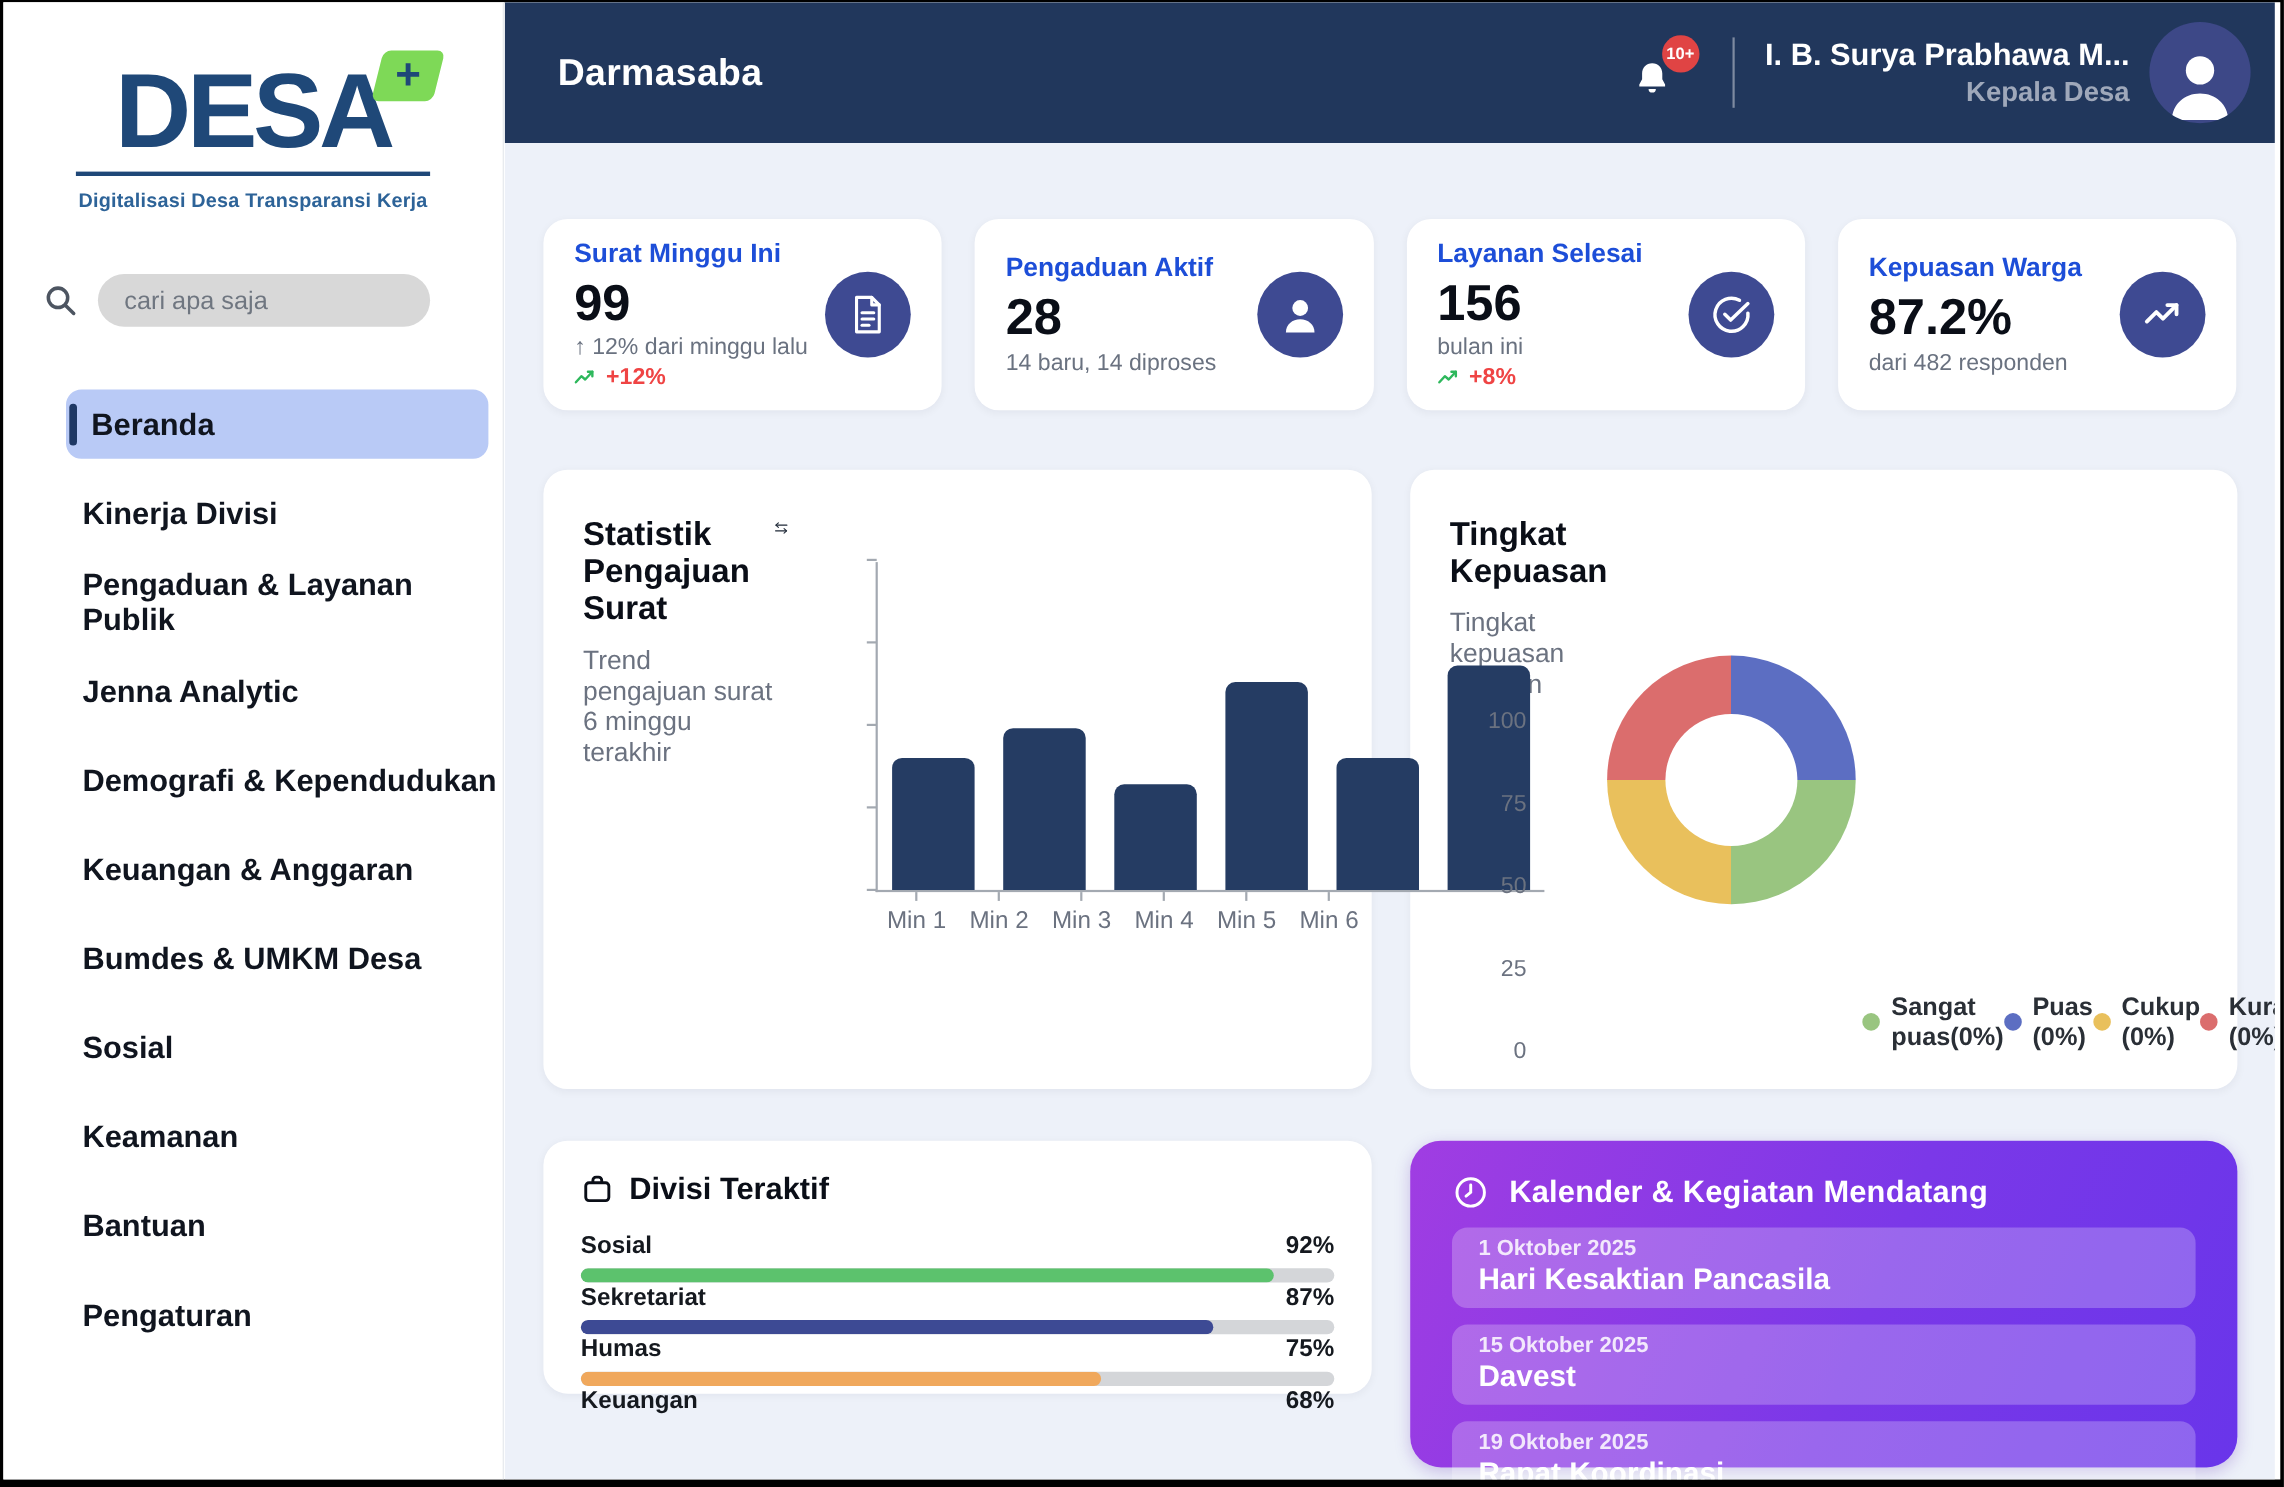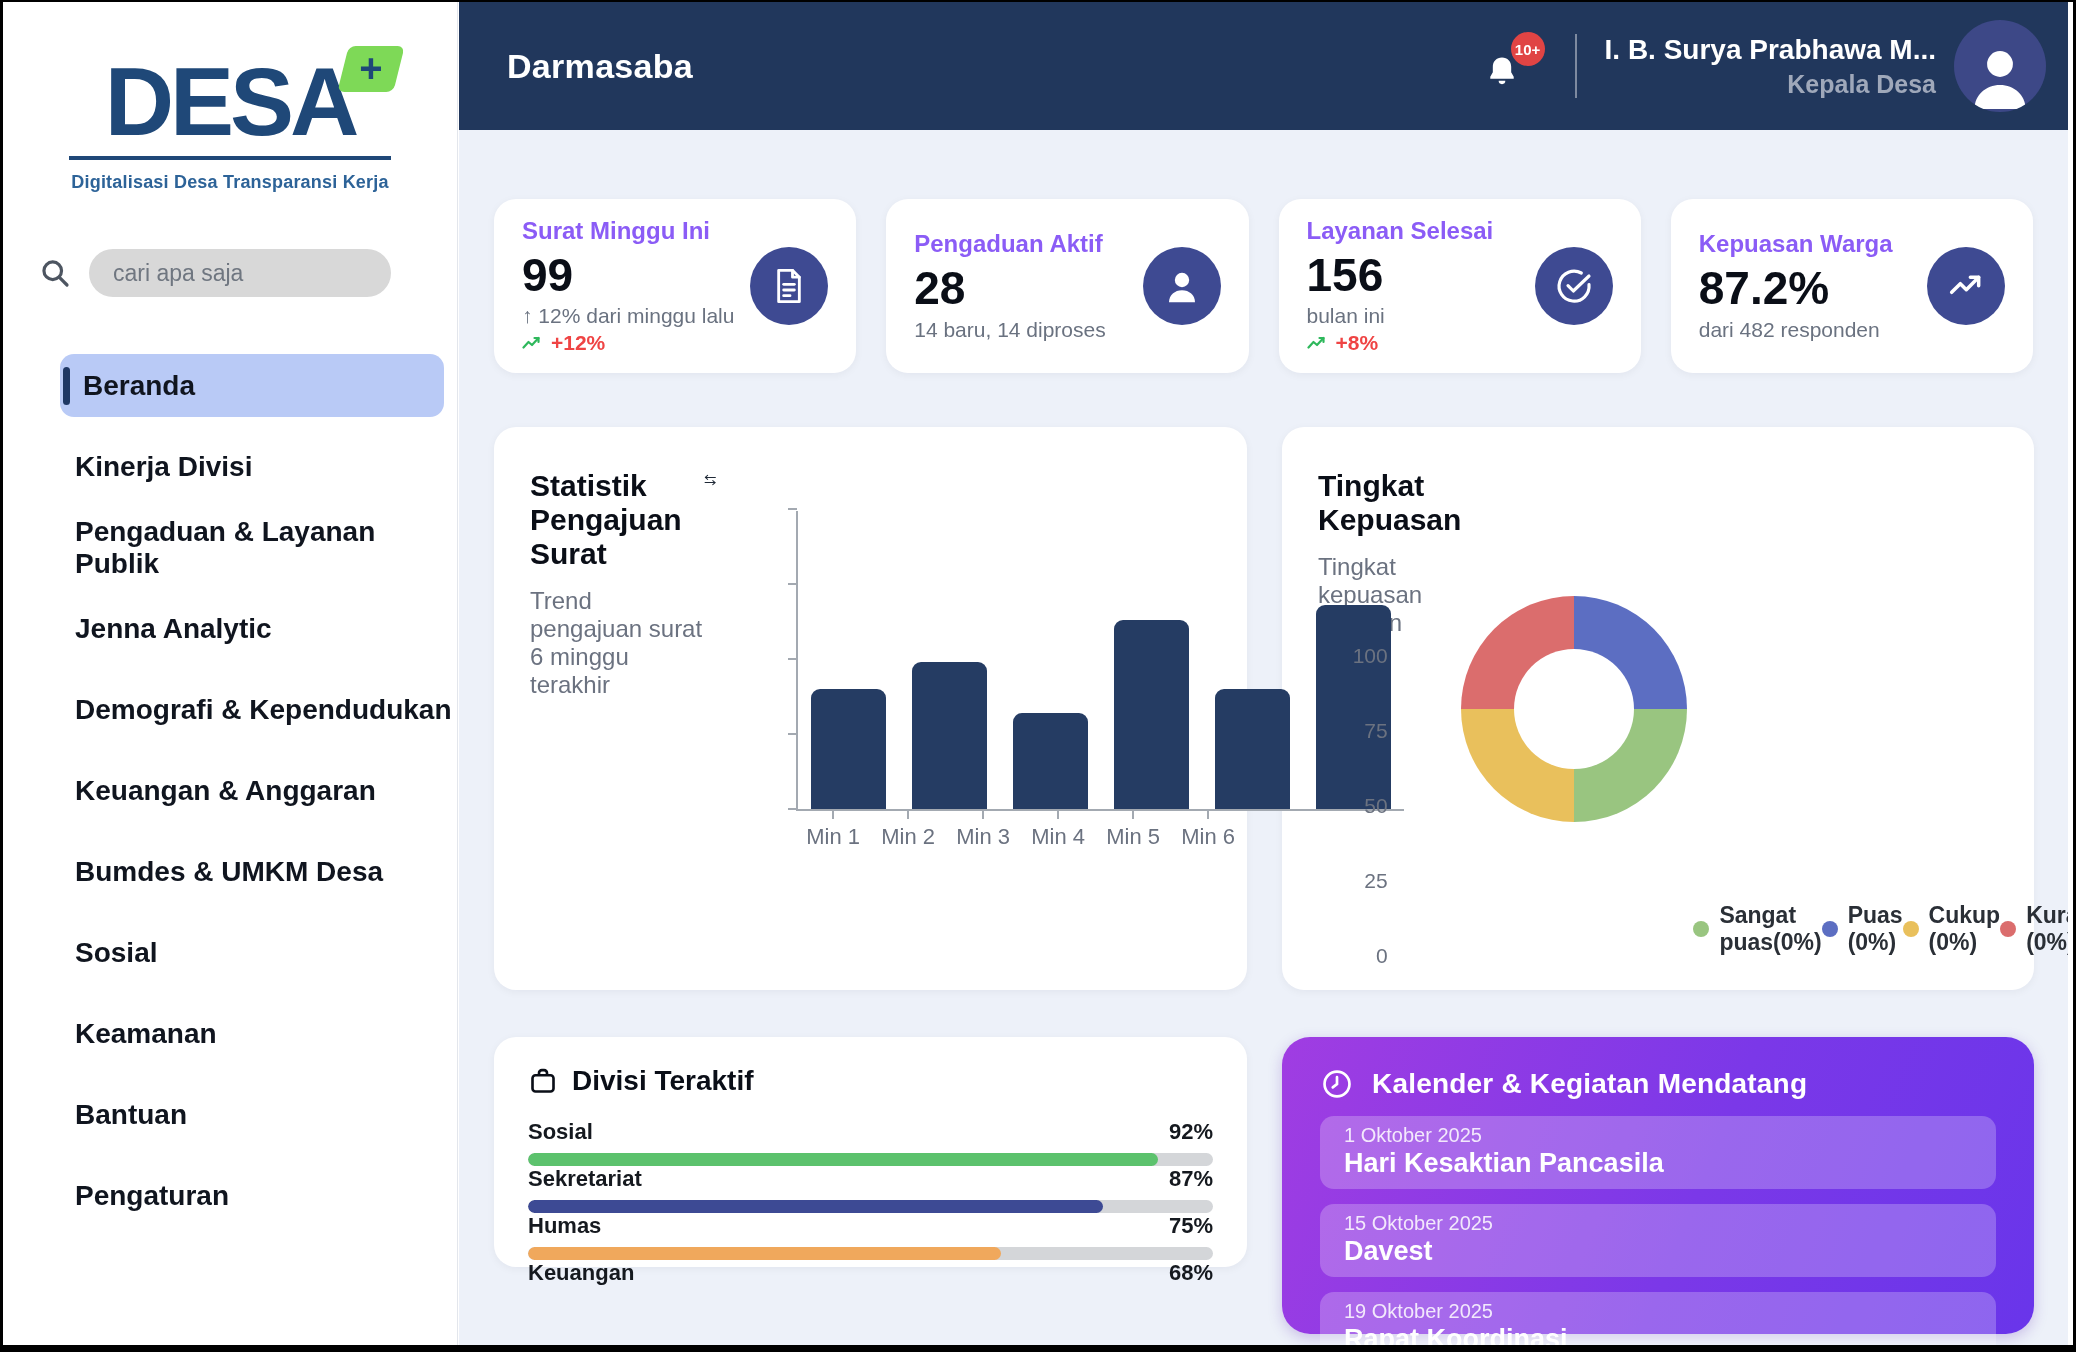--- a/index.html
+++ b/index.html
@@ -43,21 +43,21 @@
   .user-role{font-size:25px;font-weight:600;color:#9fa8ba;line-height:1.2;margin-top:2px;}
   .avatar{width:92px;height:92px;border-radius:50%;background:#3d4887;margin-left:18px;overflow:hidden;display:flex;align-items:flex-end;justify-content:center;cursor:pointer;flex:none;}
   .avatar svg{width:72px;height:72px;}
 
   
   .content{position:absolute;left:456px;right:0;top:128px;bottom:0;background:#edf1f9;padding:69px 35px 0 35px;overflow:hidden;}
   .card{background:#ffffff;border-radius:22px;box-shadow:0 2px 8px rgba(15,23,42,.05);}
 
   .stats-row{display:grid;grid-template-columns:repeat(4,1fr);gap:30px;}
   .stat-card{height:174px;padding:24px 28px;display:flex;align-items:center;justify-content:space-between;}
-  .stat-title{font-size:24px;font-weight:600;color:#8b5cf6;}
+  .stat-title{font-size:24px;font-weight:600;color:#1d4ed8;}
   .stat-value{font-size:46px;font-weight:800;color:#0a0e17;margin-top:6px;line-height:1.05;}
   .stat-sub{font-size:21px;color:#6a7280;margin-top:5px;}
   .stat-trend{display:flex;align-items:center;gap:7px;font-size:21px;font-weight:600;color:#ef4444;margin-top:3px;}
   .stat-trend svg{width:22px;height:16px;}
   .stat-icon{width:78px;height:78px;border-radius:50%;background:#3e4a92;display:flex;align-items:center;justify-content:center;flex:none;}
   .stat-icon svg{width:40px;height:40px;}
 
   .charts-row{display:grid;grid-template-columns:753px 752px;gap:35px;margin-top:54px;}
   .chart-card{height:563px;padding:34px 36px;display:flex;}
   .card-head{display:flex;justify-content:space-between;align-items:flex-start;}
@@ -95,21 +95,21 @@
   .div-labels{display:flex;justify-content:space-between;font-size:22px;font-weight:700;color:#15191f;}
   .track{margin-top:8px;height:13px;border-radius:7px;background:#d4d6d9;overflow:hidden;}
   .fill{height:100%;border-radius:7px;}
 
   .calendar-card{height:297px;border-radius:28px;padding:30px 38px;background:linear-gradient(112deg,#a03de2 0%,#7b38e8 55%,#6935ea 100%);box-shadow:0 4px 14px rgba(90,40,180,.25);}
   .calendar-head{display:flex;align-items:center;gap:18px;}
   .calendar-head h3{margin:0;font-size:28px;font-weight:700;color:#ffffff;letter-spacing:.2px;}
   .clock-icon{width:34px;height:34px;color:#ffffff;}
   .clock-icon svg{width:100%;height:100%;}
   .event{margin-top:15px;background:rgba(255,255,255,.24);border-radius:14px;padding:8px 24px 10px;cursor:pointer;}
-  .event-date{font-size:20px;font-weight:400;color:rgba(255,255,255,.85);}
+  .event-date{font-size:20px;font-weight:700;color:rgba(255,255,255,.85);}
   .event-name{font-size:27px;font-weight:600;color:#ffffff;margin-top:1px;}
 </style>
 </head>
 <body>
 
 <div class="frame">
 <div class="page">
 <div class="app">
 
   <aside class="sidebar">

